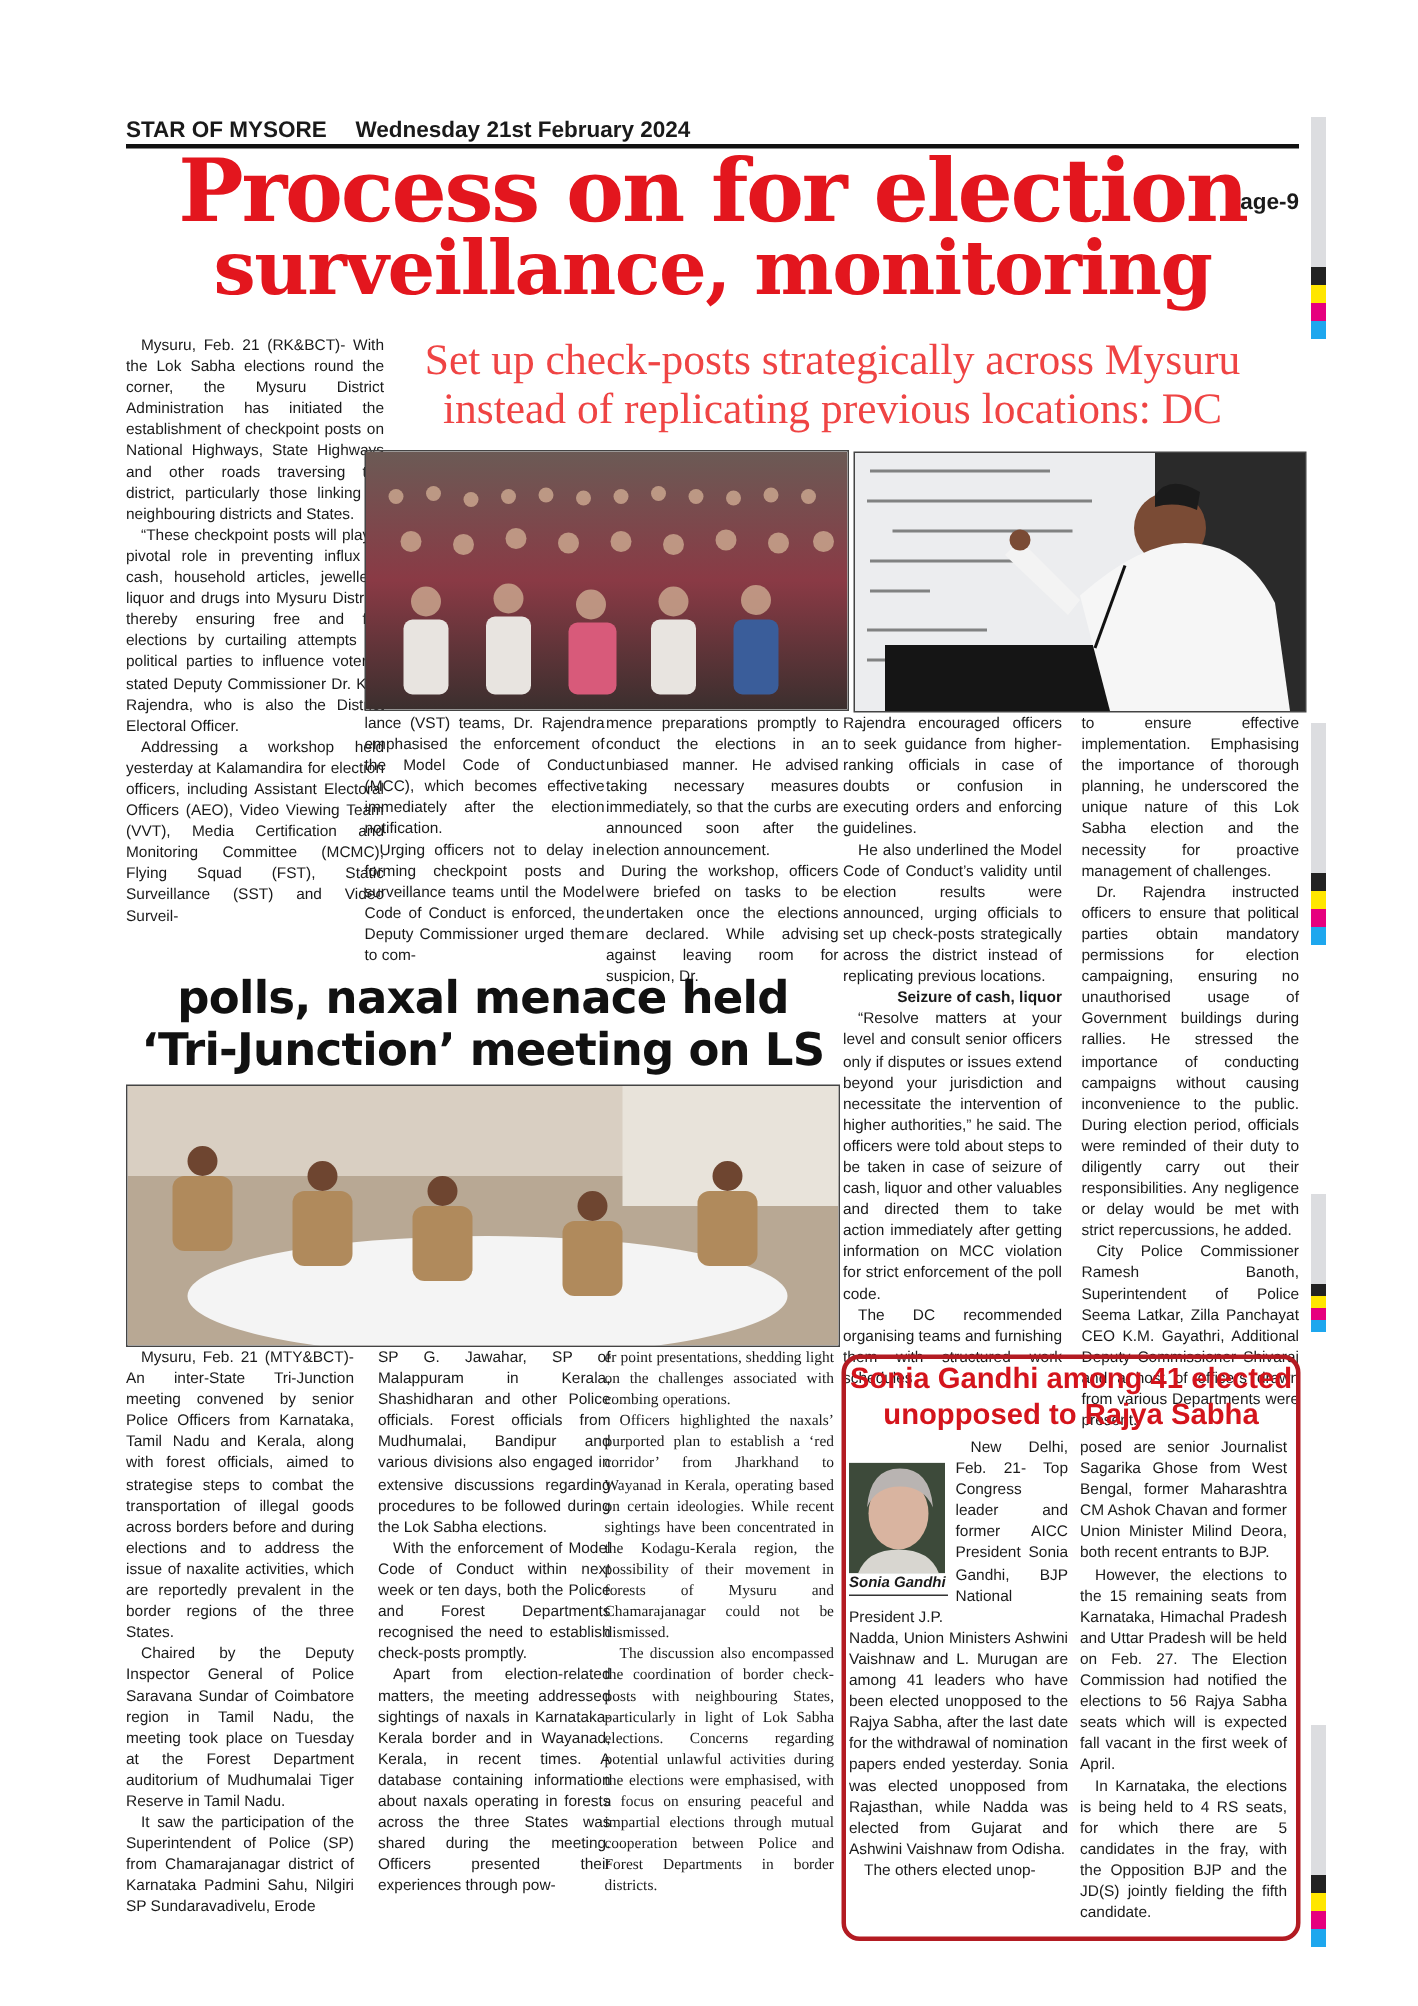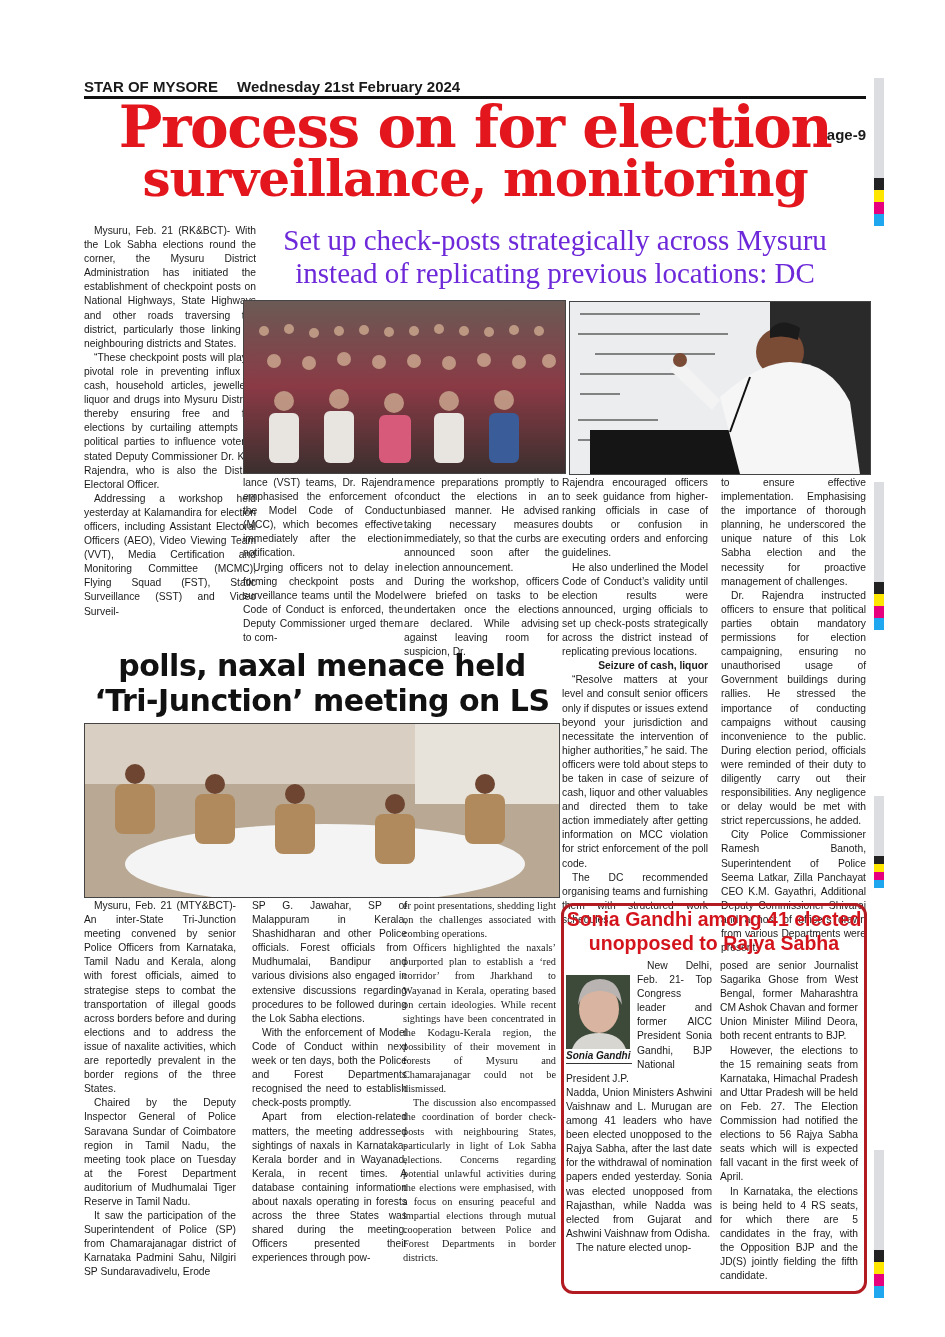--- a/index.html
+++ b/index.html
@@ -5,21 +5,21 @@
   html,body{margin:0;padding:0;background:#fff;}
   body{width:945px;height:1337px;position:relative;overflow:hidden;font-family:"Liberation Sans",sans-serif;color:#1a1a1a;}
   .abs{position:absolute;}
   .masthead{left:84px;top:76px;width:782px;height:20px;border-bottom:3px solid #111;font-weight:bold;font-size:15px;}
   .masthead .pub{position:absolute;left:0;top:2px;}
   .masthead .date{position:absolute;left:153px;top:2px;}
   .masthead .page{position:absolute;right:0;top:2px;margin-top:48px;}
   .headline{left:80px;top:98px;width:790px;text-align:center;color:#e3161e;font-family:"DejaVu Serif","Liberation Serif",serif;font-weight:bold;line-height:58px;}
   .headline .l1{font-size:58px;letter-spacing:-1.5px;display:block;}
   .headline .l2{font-size:50px;letter-spacing:-1px;display:block;margin-top:-6px;}
-  .subhead{left:240px;top:224px;width:630px;text-align:center;font-family:"Liberation Serif",serif;font-size:29px;line-height:33px;color:#6d28d9;}
+  .subhead{left:240px;top:224px;width:630px;text-align:center;font-family:"Liberation Serif",serif;font-size:29px;line-height:33px;color:#ef4444;}
   .col{font-size:10.3px;line-height:14.1px;text-align:justify;}
   .col p{margin:0;text-indent:10px;}
   .col p.noind{text-indent:0;}
   .col .subhd{text-align:right;font-weight:bold;text-indent:0;}
   .photo{overflow:hidden;border:1px solid #444;}
   .tri-head{left:84px;top:648px;width:476px;text-align:center;font-family:"DejaVu Sans","Liberation Sans",sans-serif;font-weight:bold;font-size:30px;line-height:35px;color:#111;letter-spacing:-0.5px;}
   .sonia-box{left:561px;top:903px;width:300px;height:385px;border:3px solid #b31b22;border-radius:12px;}
   .sonia-head{left:566px;top:907px;width:296px;text-align:center;color:#d4141c;font-weight:bold;font-size:19.5px;line-height:24px;font-family:"Liberation Sans",sans-serif;}
   .regbar{left:874px;width:10px;}
   .regbar .g{height:100px;background:#dcdde0;}
@@ -241,20 +241,20 @@
         <rect width="64" height="74" fill="#3d4a3a"></rect>
         <ellipse cx="33" cy="34" rx="20" ry="24" fill="#d9b4a0"></ellipse>
         <path d="M12 30 q2 -26 22 -26 q20 0 22 26 q-6 -14 -22 -14 q-16 0 -22 14z" fill="#b9b4b2"></path>
         <path d="M6 74 q6 -16 27 -16 q21 0 27 16z" fill="#d8d6d0"></path>
       </svg>
     </div>
     <div class="caption">Sonia Gandhi</div>
   </div>
   <p>New Delhi, Feb. 21- Top Congress leader and former AICC President Sonia Gandhi, BJP National President J.P.</p>
   <p class="noind" style="clear:both">Nadda, Union Ministers Ashwini Vaishnaw and L. Murugan are among 41 leaders who have been elected unopposed to the Rajya Sabha, after the last date for the withdrawal of nomination papers ended yesterday. Sonia was elected unopposed from Rajasthan, while Nadda was elected from Gujarat and Ashwini Vaishnaw from Odisha.</p>
-  <p>The nature elected unop-</p>
+  <p>The others elected unop-</p>
 </div>
 
 <div class="abs col" style="left:720px;top:959px;width:138px;">
   <p class="noind">posed are senior Journalist Sagarika Ghose from West Bengal, former Maharashtra CM Ashok Chavan and former Union Minister Milind Deora, both recent entrants to BJP.</p>
   <p>However, the elections to the 15 remaining seats from Karnataka, Himachal Pradesh and Uttar Pradesh will be held on Feb. 27. The Election Commission had notified the elections to 56 Rajya Sabha seats which will is expected fall vacant in the first week of April.</p>
   <p>In Karnataka, the elections is being held to 4 RS seats, for which there are 5 candidates in the fray, with the Opposition BJP and the JD(S) jointly fielding the fifth candidate.</p>
 </div>
 
 </body></html>

